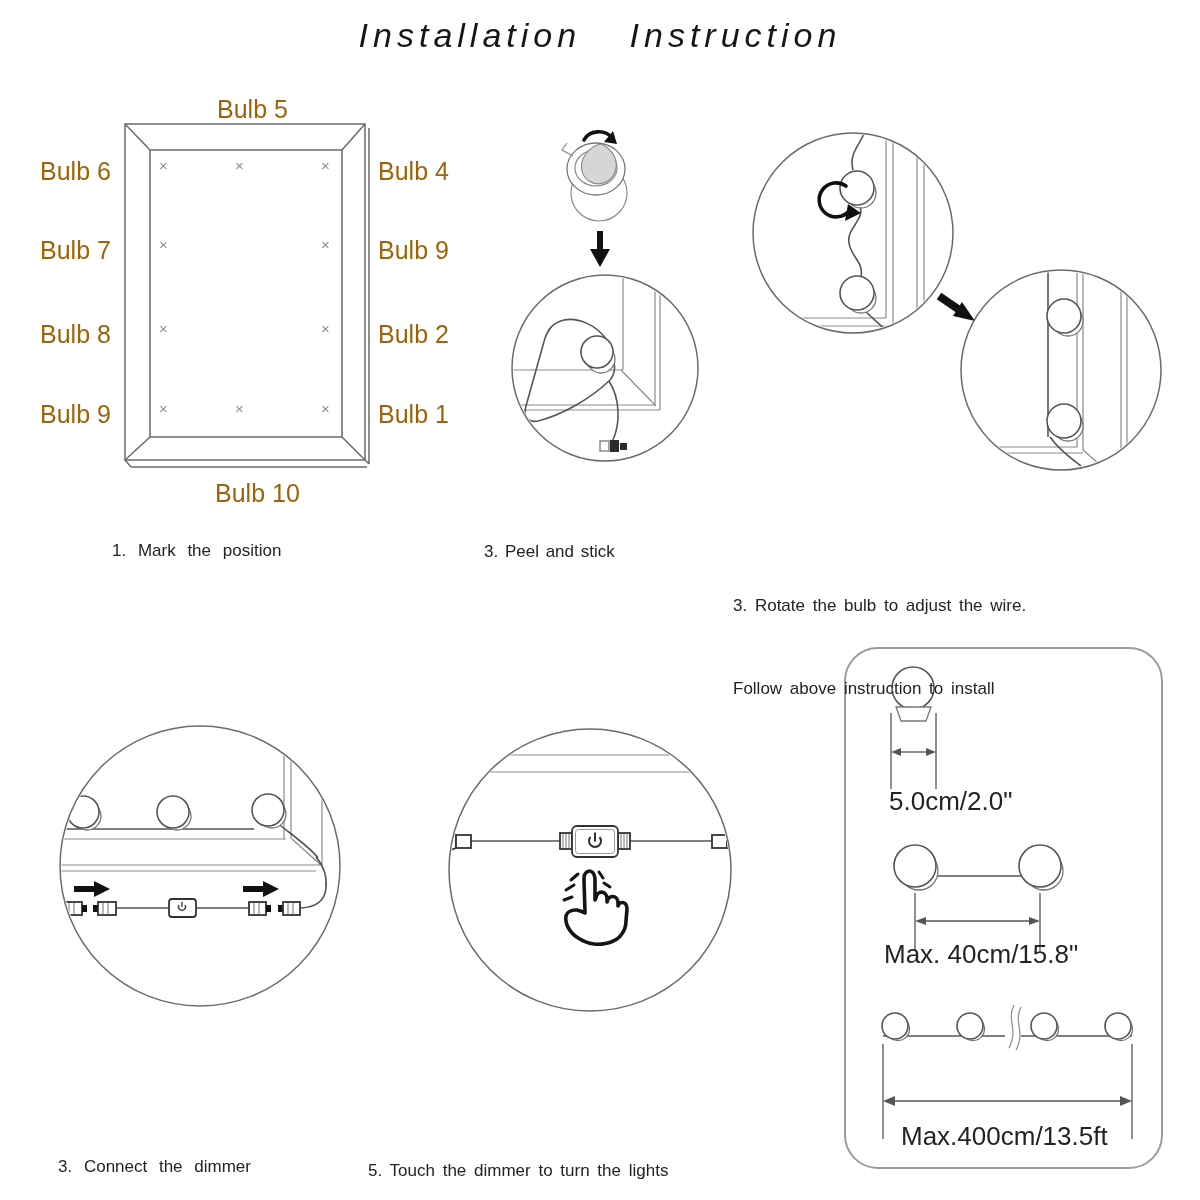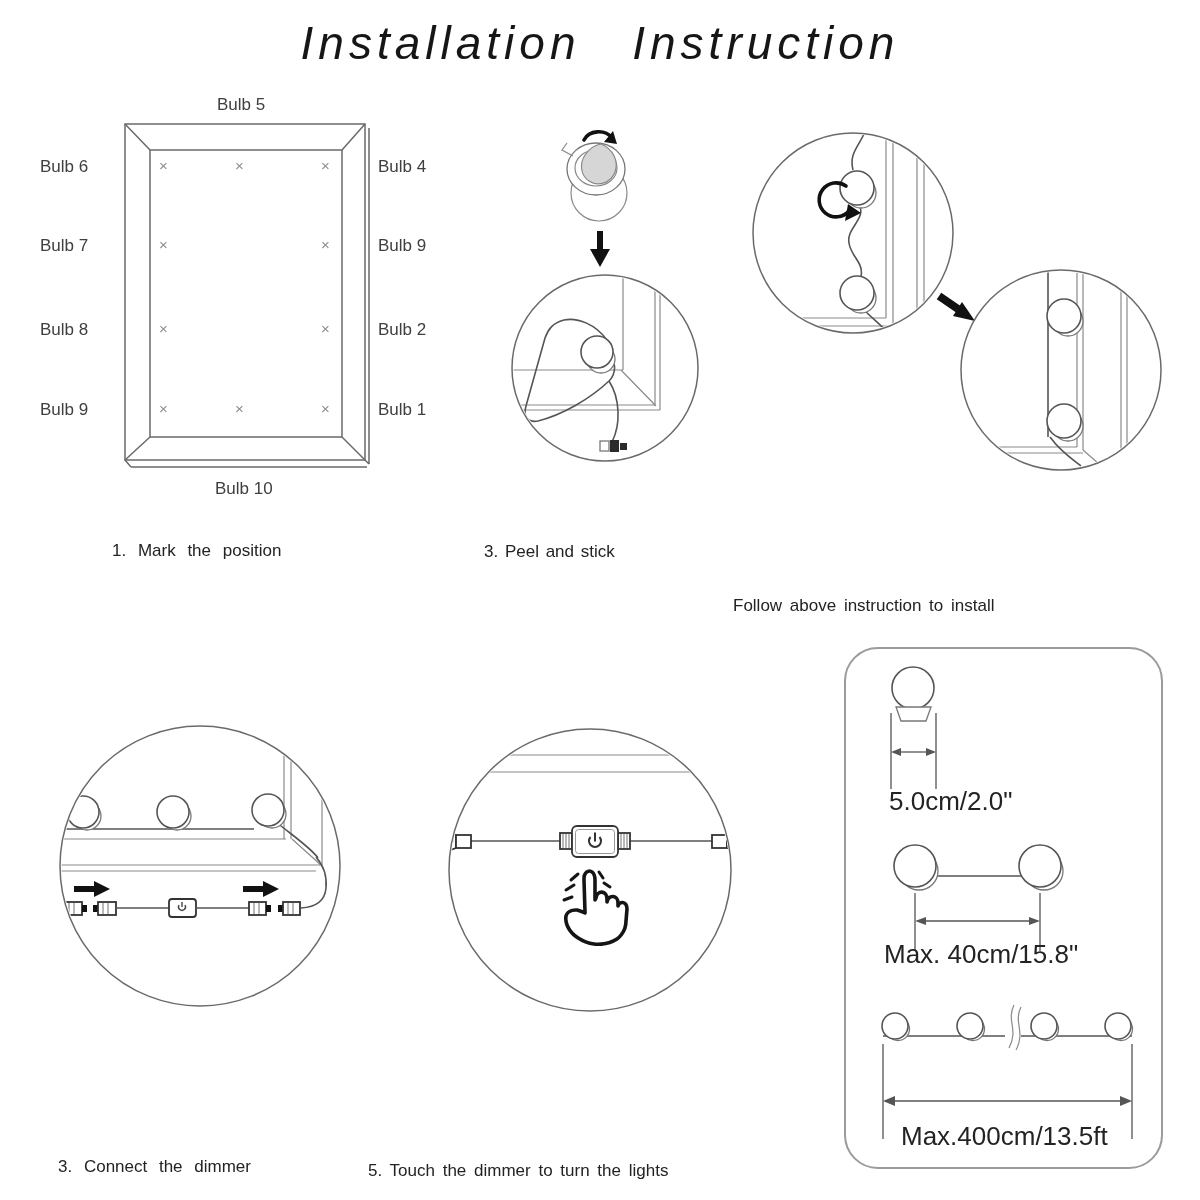--- a/index.html
+++ b/index.html
@@ -1,22 +1,22 @@
 <!DOCTYPE html>
 <html><head>
 <meta charset="utf-8">
 <style>
   html,body{margin:0;padding:0;background:#fff;}
   #stage{position:relative;width:1200px;height:1200px;background:#ffffff;
          font-family:"Liberation Sans",sans-serif;color:#1c1c1c;overflow:hidden;}
   #art{position:absolute;left:0;top:0;}
   .t{position:absolute;white-space:pre;}
   .title{position:absolute;top:16px;left:0;width:100%;text-align:center;margin:0;
-         font-style:italic;font-weight:400;font-size:46px;letter-spacing:5px;word-spacing:34px;color:#161616;}
-  .bulbL{font-size:17px;color:#404040;}
+         font-style:italic;font-weight:400;font-size:34px;letter-spacing:5px;word-spacing:34px;color:#161616;}
+  .bulbL{font-size:25px;color:#a16207;}
   .xmark{position:absolute;font-size:15px;color:#8c8c8c;line-height:1;}
   .cap{font-size:17px;color:#232323;word-spacing:5px;line-height:27.5px;}
   .cap2{line-height:30px;}
   .dimlab{font-size:26px;color:#232323;}
   
   .ln{fill:none;stroke:#6a6a6a;stroke-width:1.5;}
   .lt{fill:none;stroke:#8a8a8a;stroke-width:1.2;}
   .wr{fill:none;stroke:#555;stroke-width:1.6;}
   .bulb{fill:#fff;stroke:#555;stroke-width:1.6;}
   .base{fill:#fff;stroke:#777;stroke-width:1.3;}
@@ -262,20 +262,21 @@
 <div class="xmark" style="left:321px;top:237px">×</div>
 <div class="xmark" style="left:159px;top:321px">×</div>
 <div class="xmark" style="left:321px;top:321px">×</div>
 <div class="xmark" style="left:159px;top:401px">×</div>
 <div class="xmark" style="left:235px;top:401px">×</div>
 <div class="xmark" style="left:321px;top:401px">×</div>
 
 <div class="t cap" style="left:112px;top:537px;word-spacing:7px">1. Mark the position</div>
 <div class="t cap" style="left:484px;top:538px;word-spacing:2px">3. Peel and stick</div>
 <div class="t cap" style="left:733px;top:537px;word-spacing:3px">
+  <div>3. Rotate the bulb to adjust the wire.</div>
   <div>Follow above instruction to install</div>
 </div>
 <div class="t cap cap2" style="left:58px;top:1092px;word-spacing:7px">
   <div>3. Connect the dimmer</div>
   
 </div>
 <div class="t cap cap2" style="left:368px;top:1096px;word-spacing:3px">
   <div>5. Touch the dimmer to turn the lights</div>
   
 </div>

